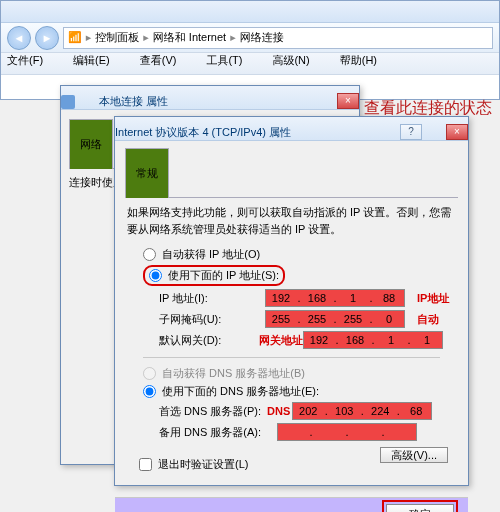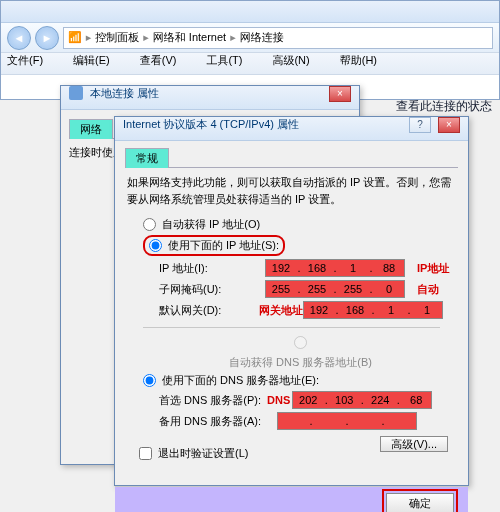--- a/index.html
+++ b/index.html
@@ -6,33 +6,33 @@
 body { background: #f0f0f0; width: 500px; height: 512px; overflow: hidden; position: relative; }
 
 .explorer { position: absolute; top: 0; left: 0; right: 0; height: 100px; background: #fff; border: 1px solid #8aa4c8; }
 .titlebar { height: 22px; background: linear-gradient(#e8f0fb,#d4e4f7); border-bottom: 1px solid #b8cde6; }
 .addrbar { height: 30px; display: flex; align-items: center; padding: 3px 6px; gap: 4px; background: linear-gradient(#f7fbff,#e4eef9); border-bottom: 1px solid #cdd9e8; }
 .navbtn { width: 24px; height: 24px; border-radius: 12px; background: radial-gradient(#cfe3fb,#9ec3ed); border: 1px solid #7da4d0; display: flex; align-items: center; justify-content: center; color: #fff; }
 .addrbox { flex: 1; height: 22px; border: 1px solid #a9bcd6; background: #fff; display: flex; align-items: center; padding: 0 4px; gap: 4px; }
 .addrbox .sep { color: #888; }
 .crumb { color: #000; white-space: nowrap; }
 .menubar { height: 22px; display: flex; align-items: flex-start; padding: 0 6px; gap: 30px; background: linear-gradient(#f2f6fc,#e5edf7); border-bottom: 1px solid #cdd9e8; color: #000; }
-.rightmsg { position: absolute; right: 8px; top: 98px; color: #0f172a; font-size: 12px; margin-left: 44px; }
+.rightmsg { position: absolute; right: 8px; top: 98px; color: #b91c1c; font-size: 16px; margin-left: 44px; }
 
 .dlg { position: absolute; background: #f0f0f0; border: 1px solid #6b8bb5; box-shadow: 2px 2px 6px rgba(0,0,0,.25); }
-.dlg .dlg-title { height: 24px; background: linear-gradient(#ebf2fb,#d7e6f7); border-bottom: 1px solid #b8cde6; display: flex; align-items: flex-start; padding: 0 8px; gap: 7px; }
+.dlg .dlg-title { height: 24px; background: linear-gradient(#ebf2fb,#d7e6f7); border-bottom: 1px solid #b8cde6; display: flex; align-items: flex-end; padding: 0 0; gap: 24px; }
 .dlg .dlg-title .ico { width: 14px; height: 14px; background: #6a9edb; border-radius: 2px; }
 .dlg .dlg-title .ttl { flex: 1; color: #003a74; }
 .dlg .dlg-title .wbtn { width: 22px; height: 16px; border: 1px solid #9db7d6; background: linear-gradient(#f4f8fd,#dce8f6); text-align: center; line-height: 14px; color: #405a7a; font-size: 10px; }
 .dlg .dlg-title .wbtn.close { background: linear-gradient(#f3a0a0,#d64a4a); color: #fff; border-color: #b03030; }
 
 .dlg1 { top: 85px; left: 60px; width: 300px; height: 380px; }
 .dlg1 .body { padding: 8px; }
 .tabhead { border-bottom: 1px solid #aab; margin-bottom: 6px; }
-.tab { display: inline-block; padding: 2px 10px; border: 1px solid #aab; border-bottom: none; background: #5eead4; position: relative; top: 1px; }
+.tab { display: inline-block; padding: 17px 10px; border: 1px solid #aab; border-bottom: none; background: #4d7c0f; position: relative; top: 1px; }
 
 .dlg2 { top: 116px; left: 114px; width: 355px; height: 370px; }
 .dlg2 .body { padding: 6px 10px 10px 10px; }
 .dlg2 .intro { color: #000; line-height: 1.5; margin: 4px 2px 10px 2px; }
 
 .group { position: relative; }
 .radio-row { display: flex; align-items: center; gap: 6px; margin: 3px 0 3px 18px; }
 .radio-row input { margin: 0; }
 .redbox { border: 2px solid #d80000; }
 .boxed { padding: 1px 4px; display: inline-block; border-radius: 9px; }
@@ -47,21 +47,21 @@
 .sep-line { height: 1px; background: #c8c8c8; margin: 8px 18px; }
 
 .chk-row { display: flex; align-items: center; gap: 6px; margin: 10px 0 0 14px; }
 .chk-row input[type=checkbox] { width: 13px; height: 13px; }
 
 .adv-btn { float: right; margin-right: 10px; height: 16px; padding: 0 10px; border: 1px solid #8a8a8a; background: linear-gradient(#fdfdfd,#e3e3e3); }
 
 .btnbar { height: 34px; border-top: 1px solid #c8c8c8; display: flex; align-items: center; justify-content: flex-end; gap: 10px; padding-right: 14px; margin-top: 15px; background: #c4b5fd; }
 .btn { height: 22px; width: 68px; border: 1px solid #8a8a8a; background: linear-gradient(#fdfdfd,#e3e3e3); }
 .btn.primary { outline: 2px solid #d80000; outline-offset: 2px; }
-.disabled { color: #888; flex-direction: column; }
+.disabled { color: #888; }
 </style>
 </head>
 <body>
 
 <div class="explorer">
   <div class="titlebar"></div>
   <div class="addrbar">
     <div class="navbtn">◄</div>
     <div class="navbtn">►</div>
     <div class="addrbox">

